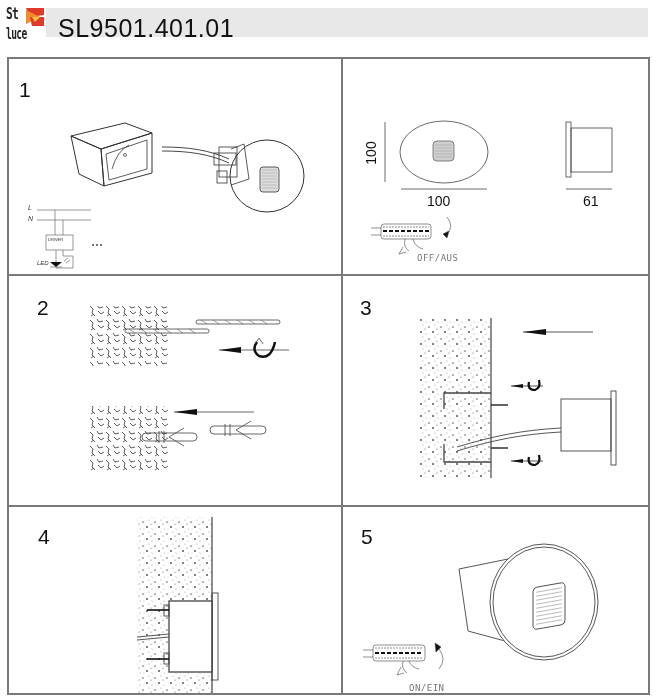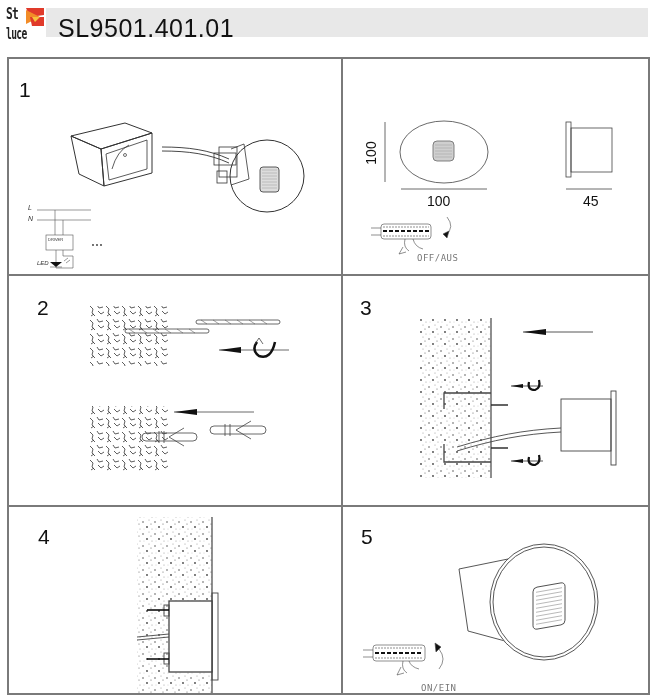--- a/index.html
+++ b/index.html
@@ -154,21 +154,21 @@
           <line x1="40" y1="177" x2="86" y2="177" stroke-dasharray="2,1"></line>
           <path d="M62,180 Q60,188 66,192 M70,180 Q72,188 80,190"></path>
           <path d="M60,188 L56,195 L63,193"></path>
           <path d="M104,158 Q112,168 103,176"></path>
           <polygon points="100,175 106,172 104,179" fill="#111"></polygon>
         </g>
       </g>
     </svg>
     <span class="dim-label rot" style="left:16px;top:86px">100</span>
     <span class="dim-label" style="left:84px;top:134px">100</span>
-    <span class="dim-label" style="left:240px;top:134px">45</span>
+    <span class="dim-label" style="left:240px;top:134px">61</span>
     <span class="switch-label" style="left:74px;top:194px">OFF/AUS</span>
   </div>
 
   <div class="panel" style="left:0;top:217px;width:332px;height:229px">
     <div class="step-num" style="left:28px;top:20px">2</div>
     <svg width="332" height="229" viewBox="0 0 332 229">
       <defs>
         <pattern id="rock" width="16" height="14" patternUnits="userSpaceOnUse">
           <path d="M1,2 L4,5 L3,9 L6,12 M8,1 L10,4 L14,3 M9,7 L12,10 L15,8 M2,12 L5,10" fill="none" stroke="#333" stroke-width="0.8"></path>
         </pattern>
@@ -306,15 +306,15 @@
         <rect x="30" y="138" width="52" height="16" rx="3"></rect>
         <line x1="32" y1="146" x2="80" y2="146" stroke="#111" stroke-width="2" stroke-dasharray="4,2"></line>
         <line x1="32" y1="141" x2="80" y2="141" stroke-dasharray="2,1"></line>
         <line x1="32" y1="151" x2="80" y2="151" stroke-dasharray="2,1"></line>
         <path d="M60,154 Q58,162 64,166 M66,154 Q68,160 76,162"></path>
         <path d="M58,160 L54,168 L61,166"></path>
         <path d="M96,162 Q104,152 96,142"></path>
         <polygon points="92,136 98,140 93,145" fill="#111"></polygon>
       </g>
     </svg>
-    <span class="switch-label" style="left:78px;top:176px">ON/EIN</span>
+    <span class="switch-label" style="left:66px;top:176px">ON/EIN</span>
   </div>
 </div>
 
 </body></html>

